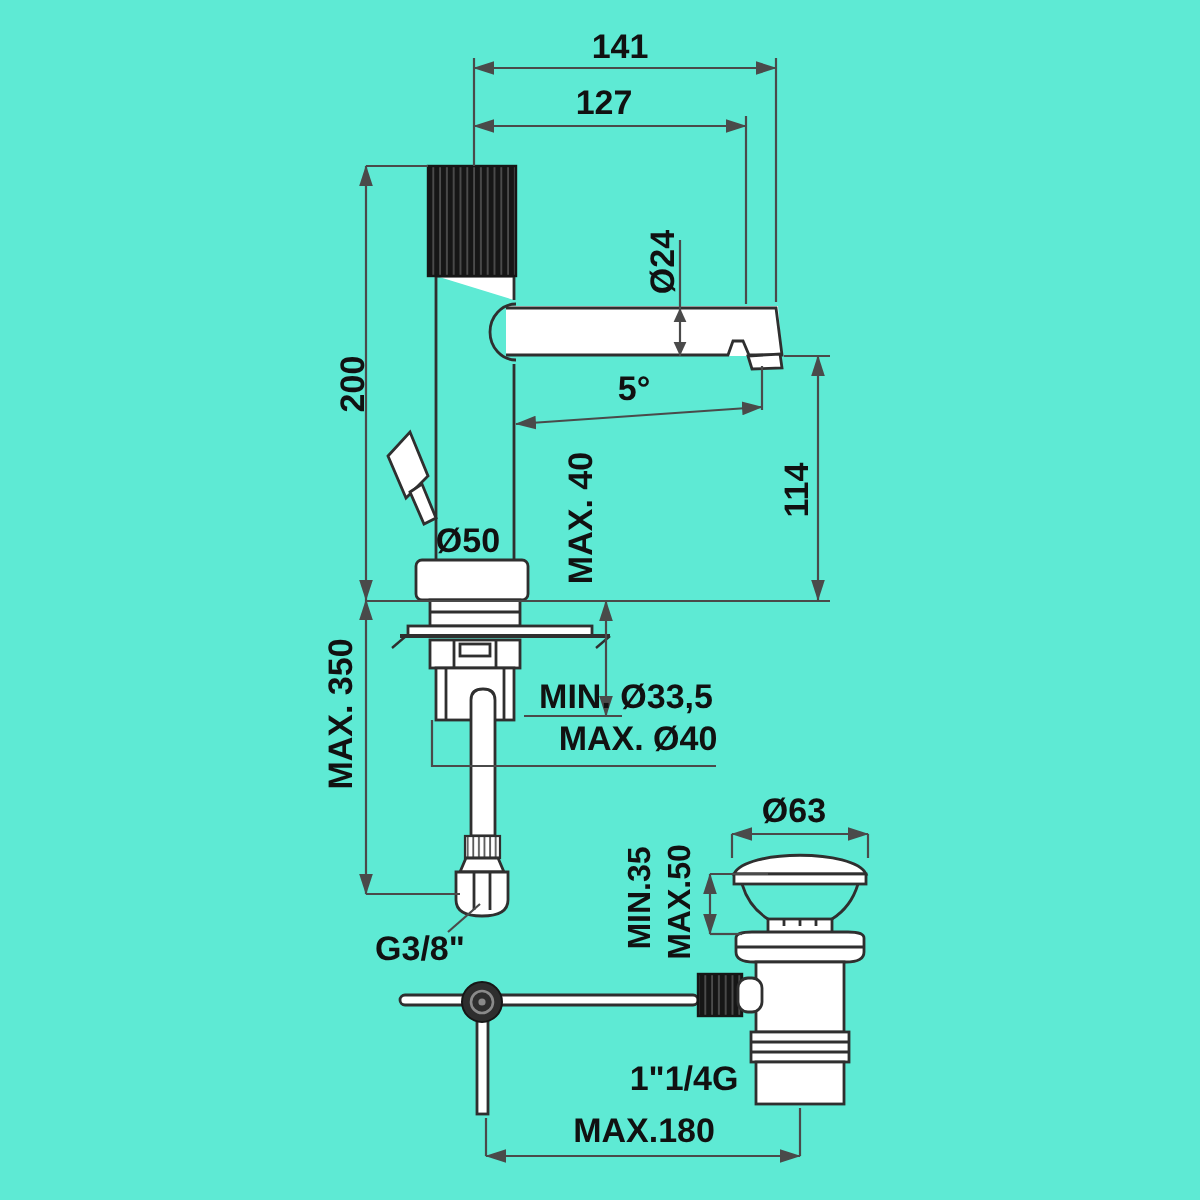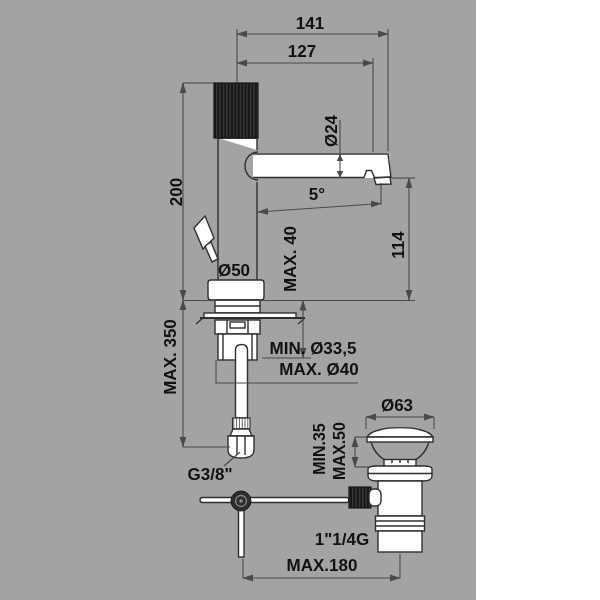--- a/index.html
+++ b/index.html
@@ -1,16 +1,16 @@
 <!DOCTYPE html>
 <html><head>
 <meta charset="utf-8">
 <style>
   html,body{margin:0;padding:0;background:#ffffff;}
-  .stage{width:476px;height:600px;position:relative;background:#a3a3a3;overflow:hidden;}
+  .stage{width:600px;height:600px;position:relative;background:#5eead4;overflow:hidden;}
   .lbl{font-family:"Liberation Sans",sans-serif;font-weight:bold;font-size:17px;fill:#111;}
   .lblS{font-family:"Liberation Sans",sans-serif;font-weight:bold;font-size:16px;fill:#111;}
   .dim{stroke:#4a4a4a;stroke-width:1.1;fill:none;}
   .shape{stroke:#2f2f2f;stroke-width:1.4;fill:#ffffff;}
   .nf{fill:none;}
 </style>
 </head>
 <body>
 
 <div class="stage">

